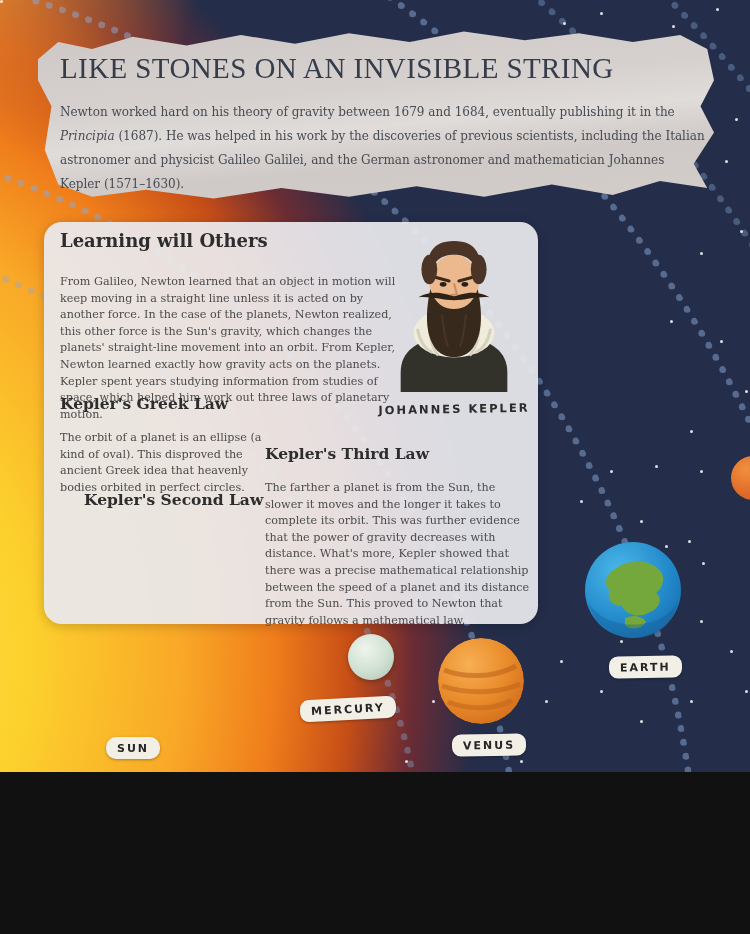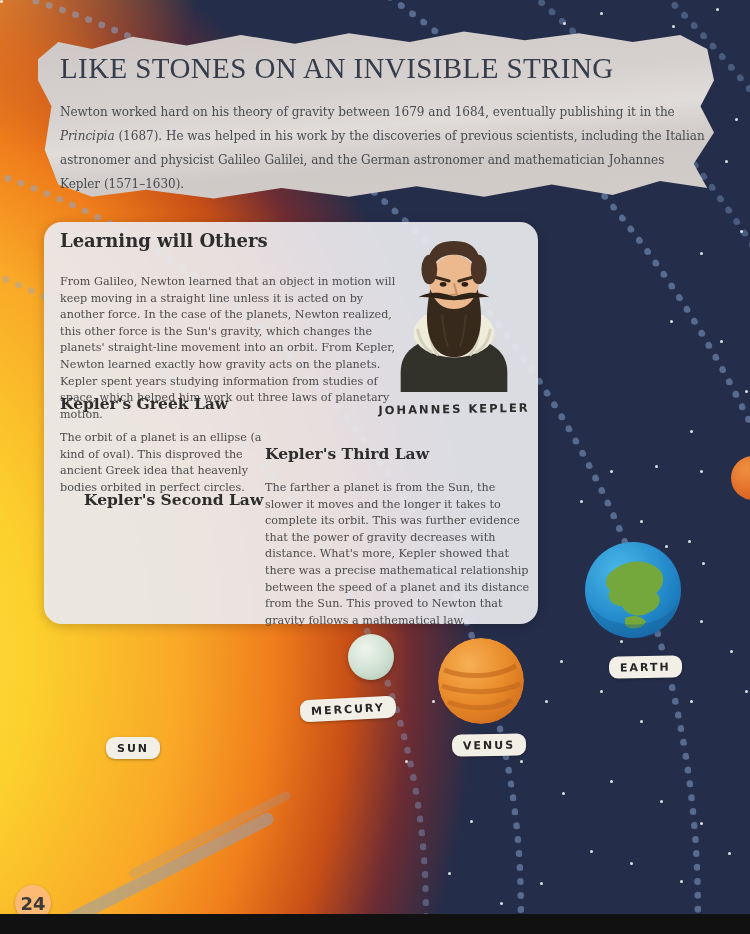--- a/index.html
+++ b/index.html
@@ -1,17 +1,17 @@
 <!DOCTYPE html>
 <html><head>
 <meta charset="utf-8">
 <style>
   html,body{margin:0;padding:0;background:#111;}
   .page{
-    position:relative;width:750px;height:914px;overflow:hidden;
+    position:relative;width:750px;height:772px;overflow:hidden;
     background:#242d4a;
     font-family:"DejaVu Serif",serif;
   }
   
   .sun{
     position:absolute;inset:0;z-index:1;
     background:
       radial-gradient(320px 230px at -30px -20px, rgba(235,138,45,.95), rgba(235,138,45,0) 72%),
       radial-gradient(850px 1000px at -210px 654px,
         #ffe960 0%, #fcd12d 28%, #f9a827 46%, #ef7d1b 57%,
@@ -104,21 +104,21 @@
   .mars{
     left:731px;top:456px;width:44px;height:44px;
     background:radial-gradient(circle at 35% 30%, #f09040, #e06a26 60%, #c8531d 100%);
   }
   .pill{
     position:absolute;z-index:7;background:#f2efe6;border-radius:9px;
     padding:5px 11px 4px;font-family:"DejaVu Sans",sans-serif;
     font-size:11px;font-weight:700;letter-spacing:2px;color:#262626;
     box-shadow:0 1px 3px rgba(0,0,0,.3);
   }
-  .pill-sun{left:106px;top:737px;}
+  .pill-sun{left:106px;top:737px;border-radius:10px;}
   .pill-mercury{left:300px;top:698px;transform:rotate(-3deg);}
   .pill-venus{left:452px;top:734px;transform:rotate(-1deg);}
   .pill-earth{left:609px;top:656px;transform:rotate(-1deg);}
   .pagenum{
     position:absolute;z-index:7;left:15px;top:885px;width:36px;height:36px;
     border-radius:50%;background:#fdba74;color:#3a3a3a;
     font-family:"DejaVu Sans",sans-serif;font-size:18px;font-weight:700;
     display:flex;align-items:center;justify-content:center;
     box-shadow:0 1px 3px rgba(0,0,0,.25);
   }

